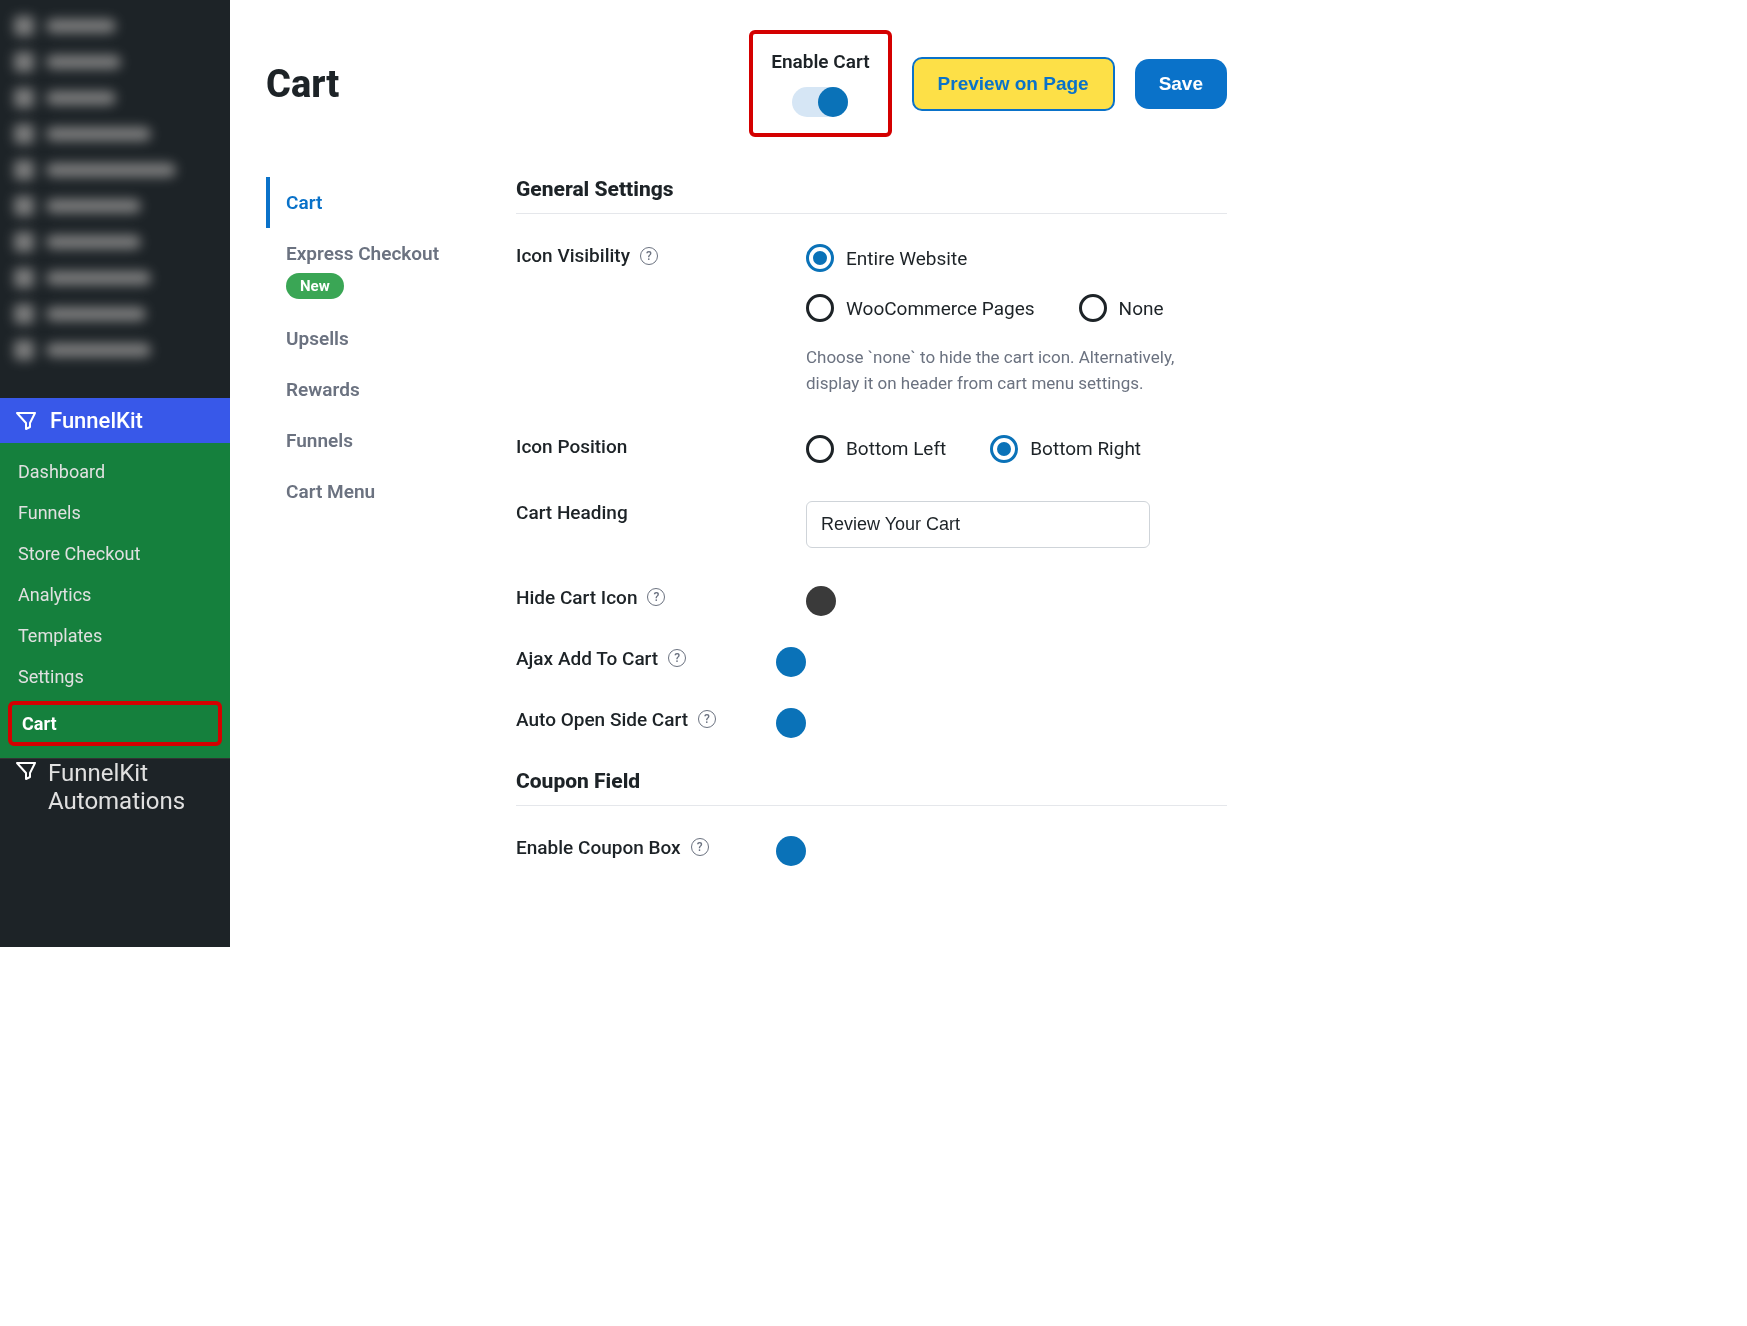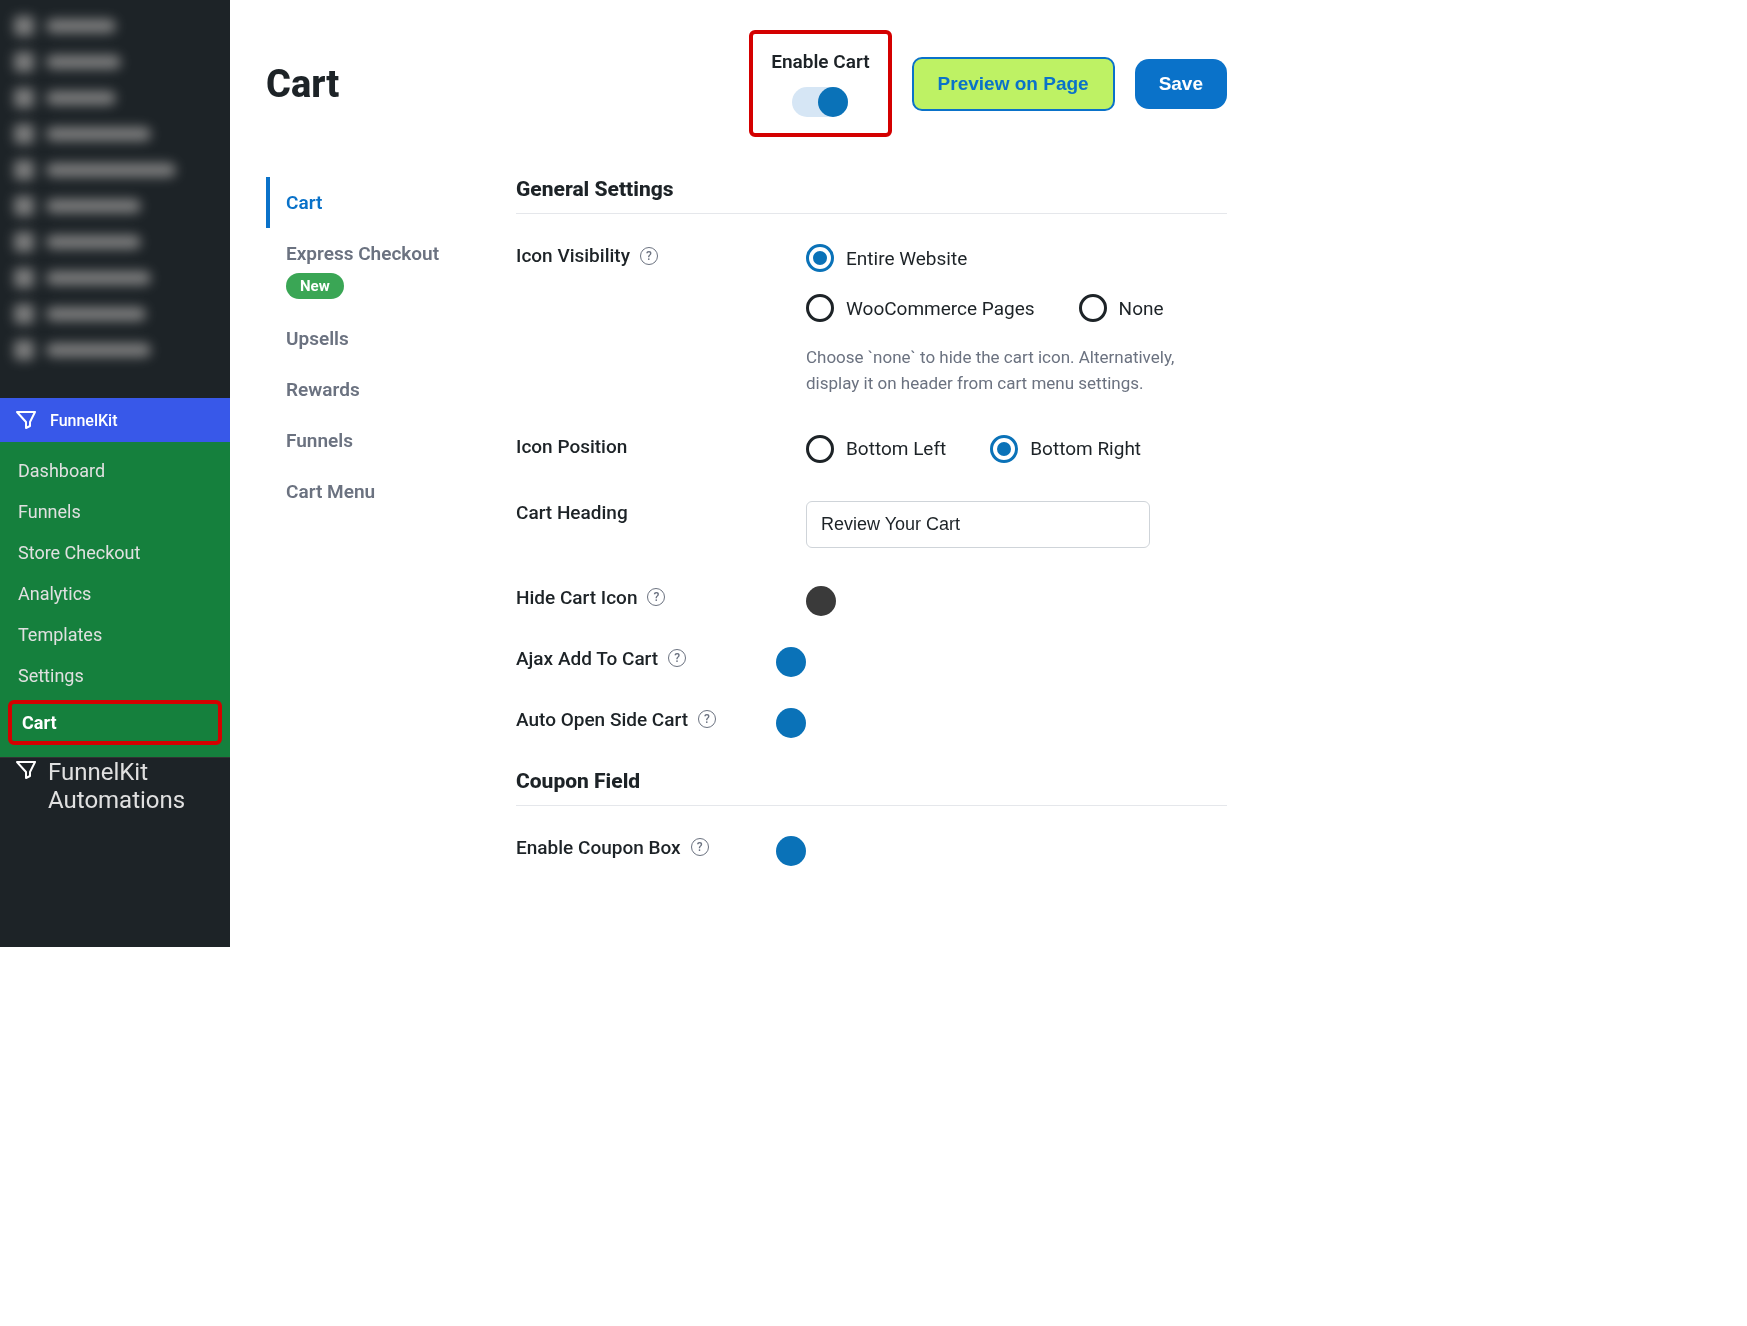--- a/index.html
+++ b/index.html
@@ -41,21 +41,21 @@
       background: #888;
       border-radius: 8px;
     }
     .menu-group-header {
       display: flex;
       align-items: center;
       gap: 12px;
       padding: 10px 14px;
       background: #3858E9;
       font-weight: 500;
-      font-size: 16px;
+      font-size: 22px;
     }
     .fk-logo {
       width: 24px;
       height: 24px;
       display: inline-flex;
       align-items: center;
       justify-content: center;
     }
     .submenu {
       background: #15803d;
@@ -133,21 +133,21 @@
       height: 30px;
       border-radius: 50%;
       position: absolute;
       top: 0;
     }
     .toggle.on .toggle-knob { right: 0; background: #0a72b8; }
     .toggle.off .toggle-knob { left: 0; background: #3a3a3a; }
     .btn-outline {
       border: 2px solid #0a72c9;
       color: #0a72c9;
-      background: #bef264;
+      background: #fde047;
       border-radius: 10px;
       padding: 14px 24px;
       font-size: 19px;
       font-weight: 600;
       cursor: pointer;
     }
     .btn-primary {
       background: #0a72c9;
       color: #fff;
       border: none;

